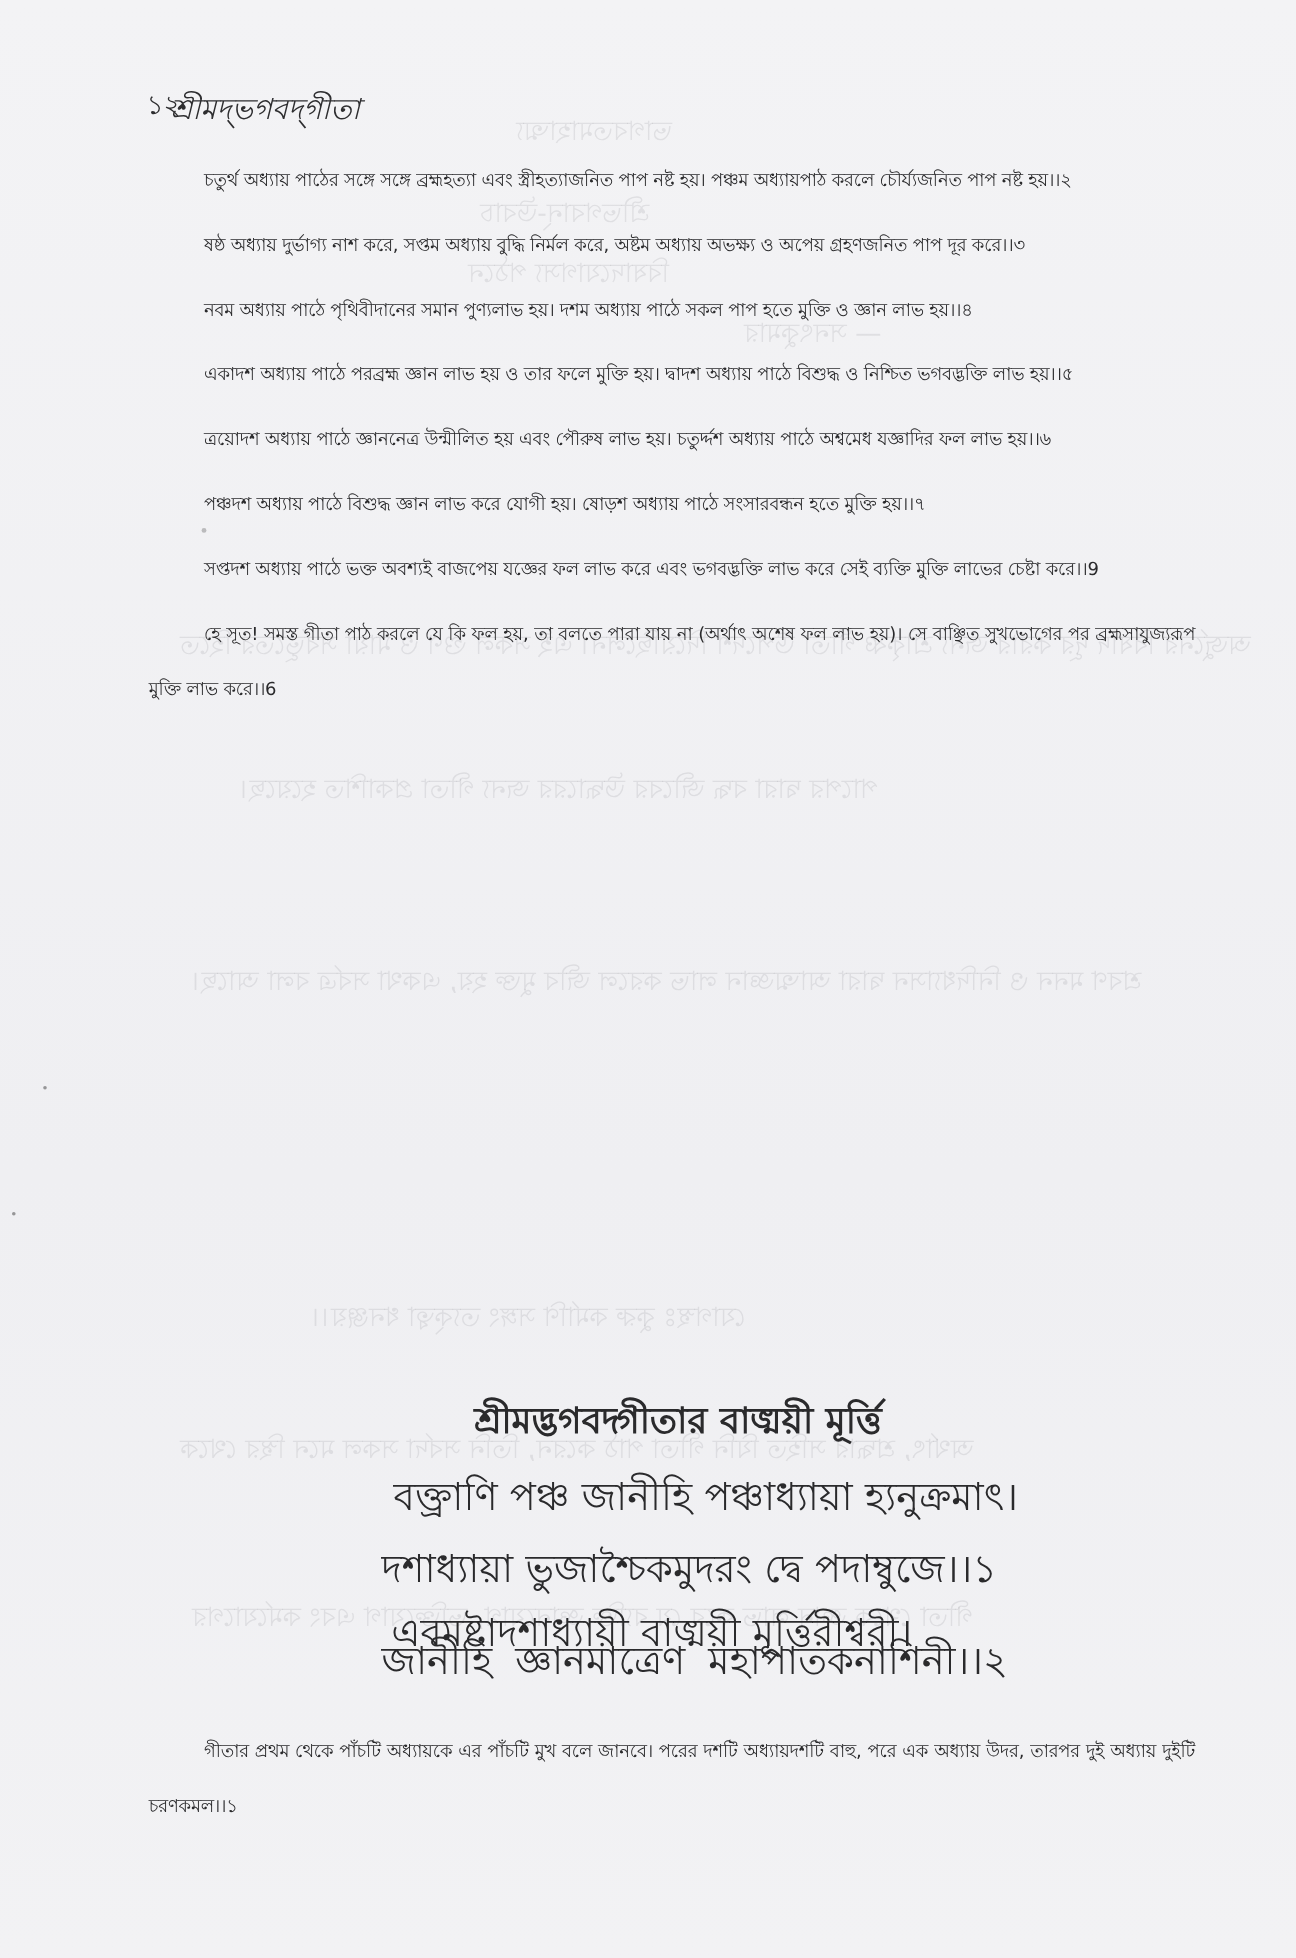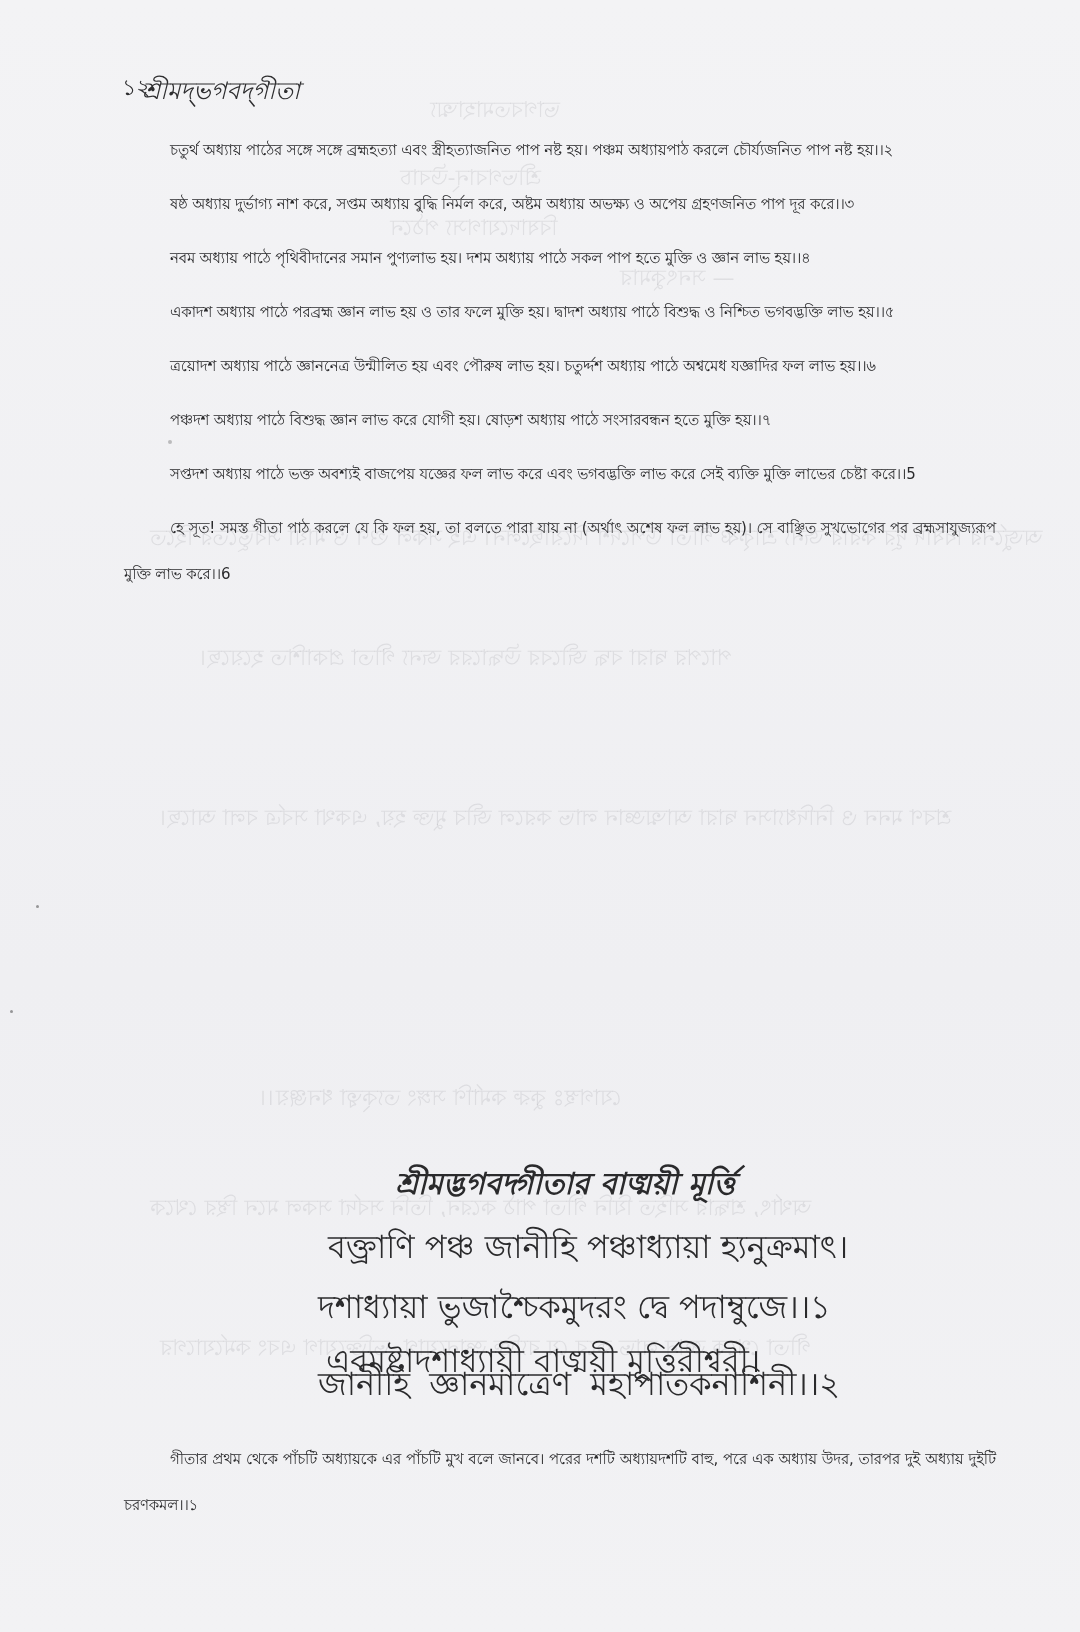--- a/index.html
+++ b/index.html
@@ -71,21 +71,20 @@
     .section-title {
       position: absolute;
       top: 1160px;
       left: 0;
       right: 0;
       text-align: center;
       font-size: 30px;
       font-weight: bold;
       color: #2a2a2c;
       padding-left: 50px;
-      font-style: italic;
     }
     .verse {
       position: absolute;
       font-size: 32px;
       color: #2a2a2c;
       white-space: nowrap;
     }
     .v1 { top: 1222px; left: 328px; }
     .v2 { top: 1282px; left: 318px; }
     .v3 { top: 1336px; left: 326px; }
@@ -129,21 +128,21 @@
     <div class="running-title">শ্রীমদ্‌ভগবদ্‌গীতা</div>
   </div>
 
   <div class="body-text">
     <p class="para">চতুর্থ অধ্যায় পাঠের সঙ্গে সঙ্গে ব্রহ্মহত্যা এবং স্ত্রীহত্যাজনিত পাপ নষ্ট হয়। পঞ্চম অধ্যায়পাঠ করলে চৌর্য্যজনিত পাপ নষ্ট হয়।।২</p>
     <p class="para">ষষ্ঠ অধ্যায় দুর্ভাগ্য নাশ করে, সপ্তম অধ্যায় বুদ্ধি নির্মল করে, অষ্টম অধ্যায় অভক্ষ্য ও অপেয় গ্রহণজনিত পাপ দূর করে।।৩</p>
     <p class="para">নবম অধ্যায় পাঠে পৃথিবীদানের সমান পুণ্যলাভ হয়। দশম অধ্যায় পাঠে সকল পাপ হতে মুক্তি ও জ্ঞান লাভ হয়।।৪</p>
     <p class="para">একাদশ অধ্যায় পাঠে পরব্রহ্ম জ্ঞান লাভ হয় ও তার ফলে মুক্তি হয়। দ্বাদশ অধ্যায় পাঠে বিশুদ্ধ ও নিশ্চিত ভগবদ্ভক্তি লাভ হয়।।৫</p>
     <p class="para">ত্রয়োদশ অধ্যায় পাঠে জ্ঞাননেত্র উন্মীলিত হয় এবং পৌরুষ লাভ হয়। চতুর্দ্দশ অধ্যায় পাঠে অশ্বমেধ যজ্ঞাদির ফল লাভ হয়।।৬</p>
     <p class="para">পঞ্চদশ অধ্যায় পাঠে বিশুদ্ধ জ্ঞান লাভ করে যোগী হয়। ষোড়শ অধ্যায় পাঠে সংসারবন্ধন হতে মুক্তি হয়।।৭</p>
-    <p class="para">সপ্তদশ অধ্যায় পাঠে ভক্ত অবশ্যই বাজপেয় যজ্ঞের ফল লাভ করে এবং ভগবদ্ভক্তি লাভ করে সেই ব্যক্তি মুক্তি লাভের চেষ্টা করে।।5</p>
+    <p class="para">সপ্তদশ অধ্যায় পাঠে ভক্ত অবশ্যই বাজপেয় যজ্ঞের ফল লাভ করে এবং ভগবদ্ভক্তি লাভ করে সেই ব্যক্তি মুক্তি লাভের চেষ্টা করে।।9</p>
     <p class="para">হে সূত! সমস্ত গীতা পাঠ করলে যে কি ফল হয়, তা বলতে পারা যায় না (অর্থাৎ অশেষ ফল লাভ হয়)। সে বাঞ্ছিত সুখভোগের পর ব্রহ্মসাযুজ্যরূপ মুক্তি লাভ করে।।6</p>
   </div>
 
   <div class="section-title">শ্রীমদ্ভগবদ্গীতার বাঙ্ময়ী মূর্ত্তি</div>
 
   <div class="verse v1">বক্ত্রাণি পঞ্চ জানীহি পঞ্চাধ্যায়া হ্যনুক্রমাৎ।</div>
   <div class="verse v2">দশাধ্যায়া ভুজাশ্চৈকমুদরং দ্বে পদাম্বুজে।।১</div>
   <div class="verse v3">এবমষ্টাদশাধ্যায়ী বাঙ্ময়ী মূর্ত্তিরীশ্বরী।</div>
   <div class="verse v4">জানীহি জ্ঞানমাত্রেণ মহাপাতকনাশিনী।।২</div>
 

